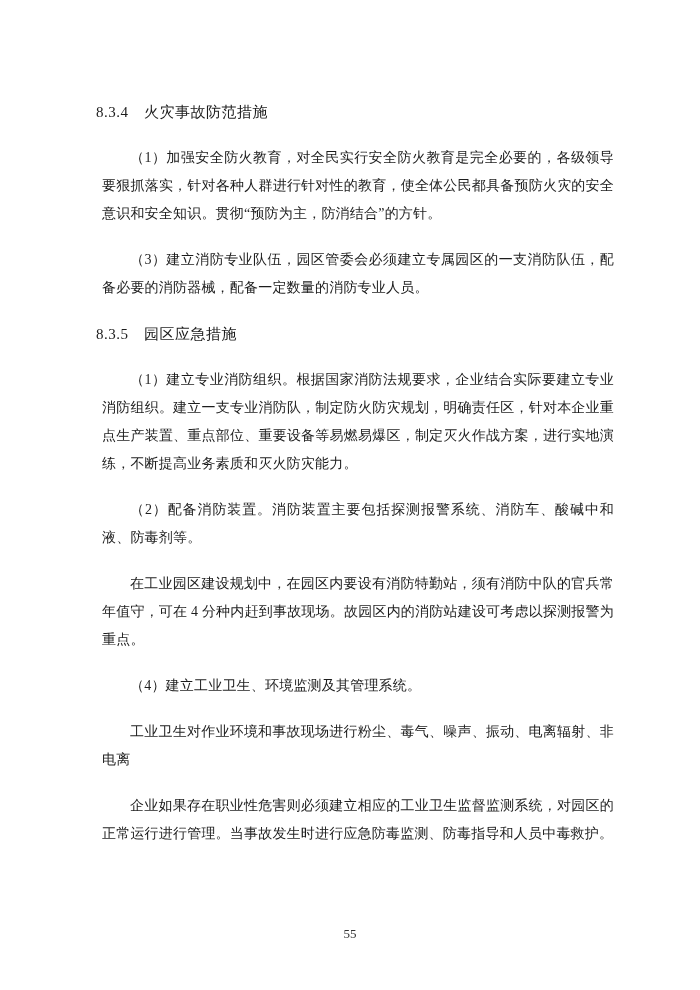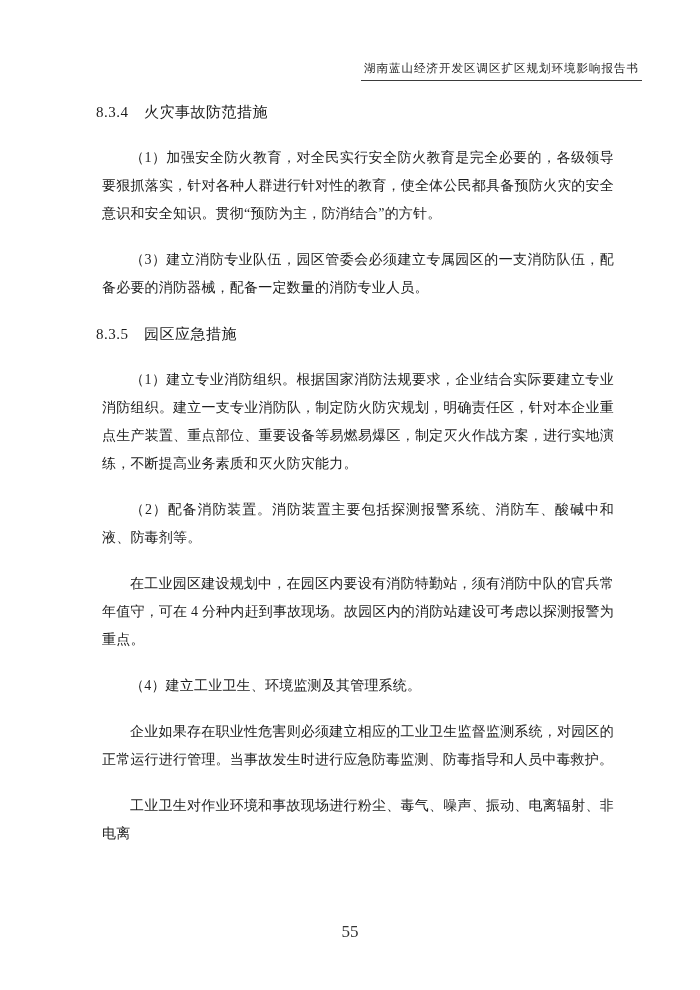--- a/index.html
+++ b/index.html
@@ -60,43 +60,40 @@
     margin: 18px;
     text-indent: 2em;
     letter-spacing: 0.2px;
   }
   .footer {
     position: absolute;
     bottom: 48px;
     left: 0;
     width: 700px;
     text-align: center;
-    font-size: 17px;
+    font-size: 13px;
     color: #333333;
   }
 </style>
 </head>
 <body>
 
 <div class="page">
 
-  <div class="header">
-    <span class="header-text">湖南蓝山经济开发区调区扩区规划环境影响报告书</span>
-  </div>
 
   <div class="content">
     <h3 class="heading">8.3.4　火灾事故防范措施</h3>
     <p class="para">（1）加强安全防火教育，对全民实行安全防火教育是完全必要的，各级领导要狠抓落实，针对各种人群进行针对性的教育，使全体公民都具备预防火灾的安全意识和安全知识。贯彻“预防为主，防消结合”的方针。</p>
     <p class="para">（3）建立消防专业队伍，园区管委会必须建立专属园区的一支消防队伍，配备必要的消防器械，配备一定数量的消防专业人员。</p>
     <h3 class="heading">8.3.5　园区应急措施</h3>
     <p class="para">（1）建立专业消防组织。根据国家消防法规要求，企业结合实际要建立专业消防组织。建立一支专业消防队，制定防火防灾规划，明确责任区，针对本企业重点生产装置、重点部位、重要设备等易燃易爆区，制定灭火作战方案，进行实地演练，不断提高业务素质和灭火防灾能力。</p>
     <p class="para">（2）配备消防装置。消防装置主要包括探测报警系统、消防车、酸碱中和液、防毒剂等。</p>
     <p class="para">在工业园区建设规划中，在园区内要设有消防特勤站，须有消防中队的官兵常年值守，可在 4 分种内赶到事故现场。故园区内的消防站建设可考虑以探测报警为重点。</p>
     <p class="para">（4）建立工业卫生、环境监测及其管理系统。</p>
+    <p class="para">工业卫生对作业环境和事故现场进行粉尘、毒气、噪声、振动、电离辐射、非电离</p>
     <p class="para">企业如果存在职业性危害则必须建立相应的工业卫生监督监测系统，对园区的正常运行进行管理。当事故发生时进行应急防毒监测、防毒指导和人员中毒救护。</p>
-    <p class="para">工业卫生对作业环境和事故现场进行粉尘、毒气、噪声、振动、电离辐射、非电离</p>
   </div>
 
   <div class="footer">
     <span>55</span>
   </div>
 
 </div>
 
 </body></html>

